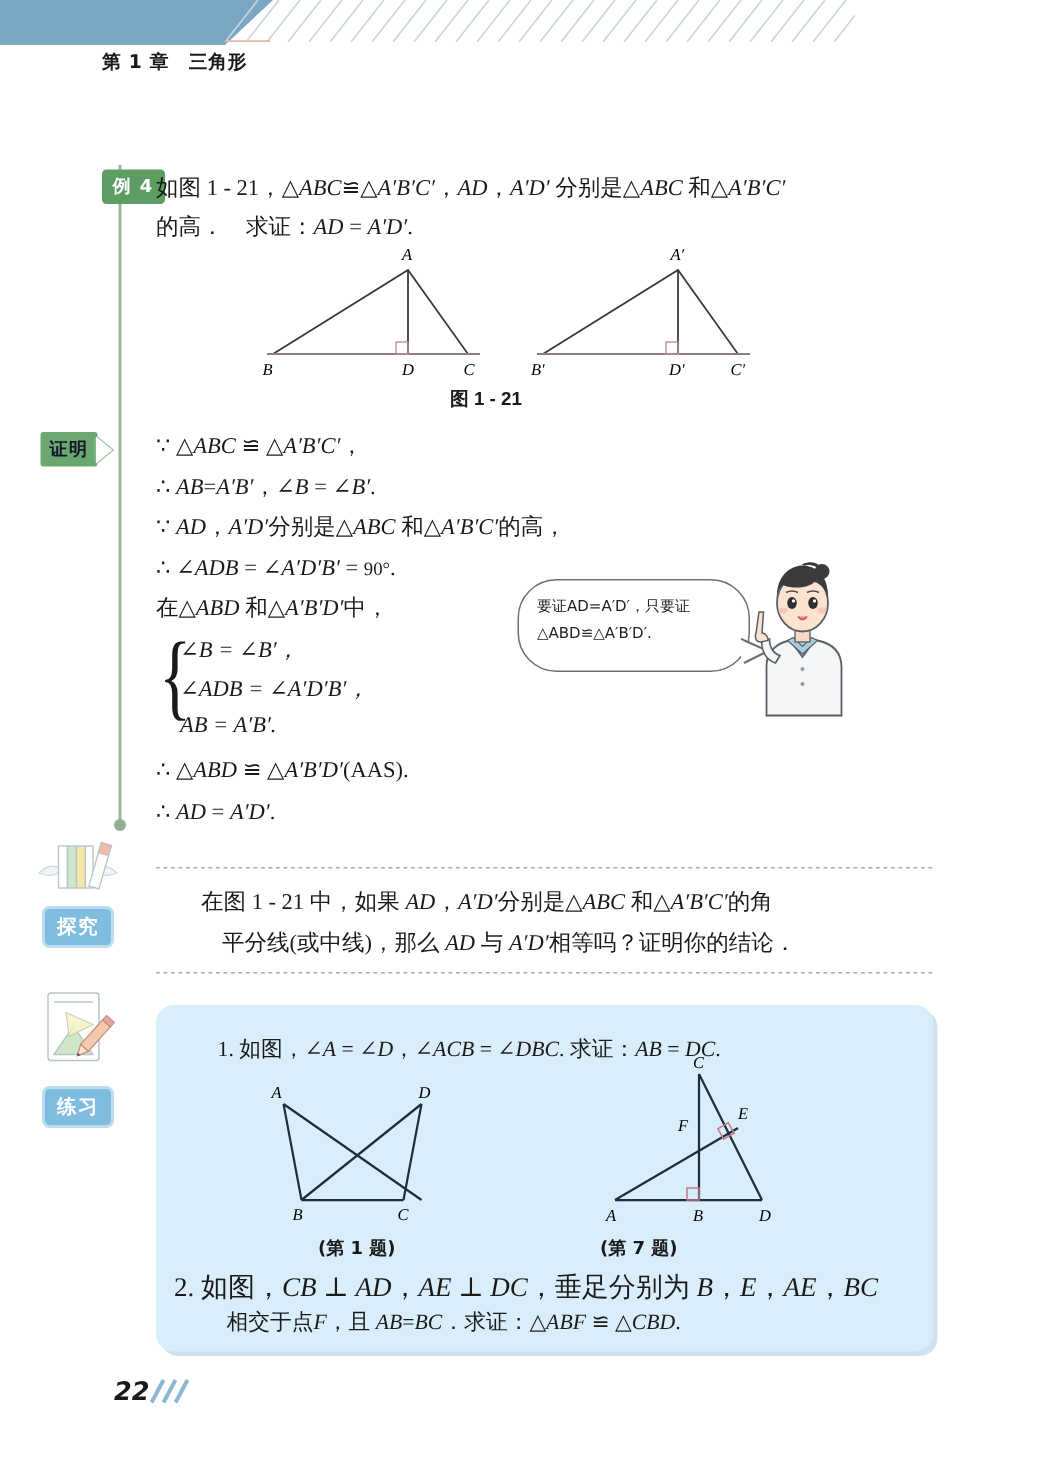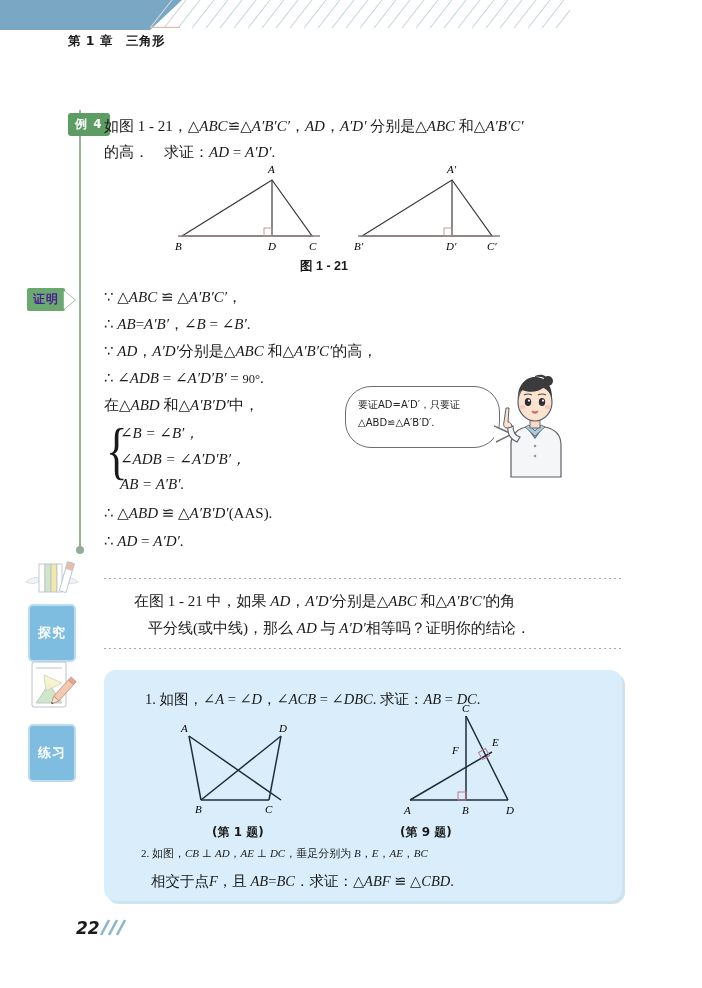--- a/index.html
+++ b/index.html
@@ -55,40 +55,40 @@
     position:absolute; left:28px; top:113px;
     background:#5d9c62; color:#fff;
     font-family:"DejaVu Sans","Liberation Sans",sans-serif;
     font-size:12px; font-weight:bold;
     padding:3px 7px; border-radius:3px; letter-spacing:1px;
     white-space:nowrap;
     margin-left:40px;
   }
   .badge-proof-wrap { position:absolute; left:27px; top:288px; display:flex; align-items:center; }
   .badge-proof {
-    background:#6aa870; color:#4c1d95;
+    background:#6aa870; color:#0f172a;
     font-family:"DejaVu Sans","Liberation Sans",sans-serif;
     font-size:12px; font-weight:bold;
     padding:3px 6px; border-radius:2px; letter-spacing:1px;
     white-space:nowrap;
   }
   .badge-proof-arrow {
     width:0;height:0;
     border-top:9px solid transparent;
     border-bottom:9px solid transparent;
     border-left:11px solid #ffffff;
     margin-left:-1px;
     filter: drop-shadow(1px 0 0 #8cb692) drop-shadow(-1px 0 0 #8cb692);
   }
   .badge-blue {
     position:absolute;
     background:#7fbde0; color:#ffffff;
     font-family:"DejaVu Sans","Liberation Sans",sans-serif;
     font-size:13px; font-weight:bold;
-    padding:18px 8px; border-radius:5px; letter-spacing:1px;
+    padding:3px 8px; border-radius:5px; letter-spacing:1px;
     border:2px solid #bcdcf0;
     white-space:nowrap;
   }
   .badge-explore { left:28px; top:604px; }
   .badge-practice { left:28px; top:724px; }
 
   
   .txt { position:absolute; font-size:15px; line-height:26px; white-space:nowrap; }
   .mi { font-style:italic; font-family:"Liberation Serif","DejaVu Serif",serif; }
   .sm { font-size:12.5px; }
@@ -150,21 +150,21 @@
   .icon-explore { position:absolute; left:22px; top:556px; }
   .icon-practice { position:absolute; left:22px; top:657px; }
 
   
   .practice-box {
     position:absolute; left:104px; top:670px; width:518px; height:231px;
     background:#d9eefa; border-radius:12px;
     box-shadow: 3px 3px 0 rgba(150,190,215,0.45);
   }
   .pr1 { position:absolute; left:145px; top:690px; font-size:14.5px; white-space:nowrap; }
-  .pr2a { position:absolute; left:141px; top:846px; font-size:11px; white-space:nowrap; }
+  .pr2a { position:absolute; left:116px; top:846px; font-size:18px; white-space:nowrap; }
   .pr2b { position:absolute; left:151px; top:872px; font-size:14.5px; white-space:nowrap; }
   .fig-ex1 { position:absolute; left:175px; top:718px; }
   .fig-ex2 { position:absolute; left:400px; top:700px; }
   .cap1 {
     position:absolute; left:212px; top:824px; font-size:12px; font-weight:bold;
     font-family:"DejaVu Sans","Liberation Sans",sans-serif; white-space:nowrap;
   }
   .cap2 {
     position:absolute; left:400px; top:824px; font-size:12px; font-weight:bold;
     font-family:"DejaVu Sans","Liberation Sans",sans-serif; white-space:nowrap;
@@ -425,21 +425,21 @@
     <text class="lbl" x="62" y="12">C</text>
     <text class="lbl" x="4" y="114">A</text>
     <text class="lbl" x="62" y="114">B</text>
     <text class="lbl" x="106" y="114">D</text>
     <text class="lbl" x="92" y="46">E</text>
     <text class="lbl" x="52" y="54">F</text>
   </svg>
 </div>
 
 <div class="cap1">(第 1 题)</div>
-<div class="cap2">(第 9 题)</div>
+<div class="cap2">(第 7 题)</div>
 
 <div class="pr2a">
   <span>2. 如图，</span><span class="mi">CB</span><span> ⊥ </span><span class="mi">AD</span><span>，</span><span class="mi">AE</span><span> ⊥ </span><span class="mi">DC</span><span>，垂足分别为 </span><span class="mi">B</span><span>，</span><span class="mi">E</span><span>，</span><span class="mi">AE</span><span>，</span><span class="mi">BC</span>
 </div>
 <div class="pr2b">
   <span>相交于点</span><span class="mi">F</span><span>，且 </span><span class="mi">AB</span><span>=</span><span class="mi">BC</span><span>．求证：</span><span class="mi">△ABF</span><span> ≌ </span><span class="mi">△CBD</span><span>.</span>
 </div>
 
 <div class="page-num">22</div>
 <div class="page-slashes">

